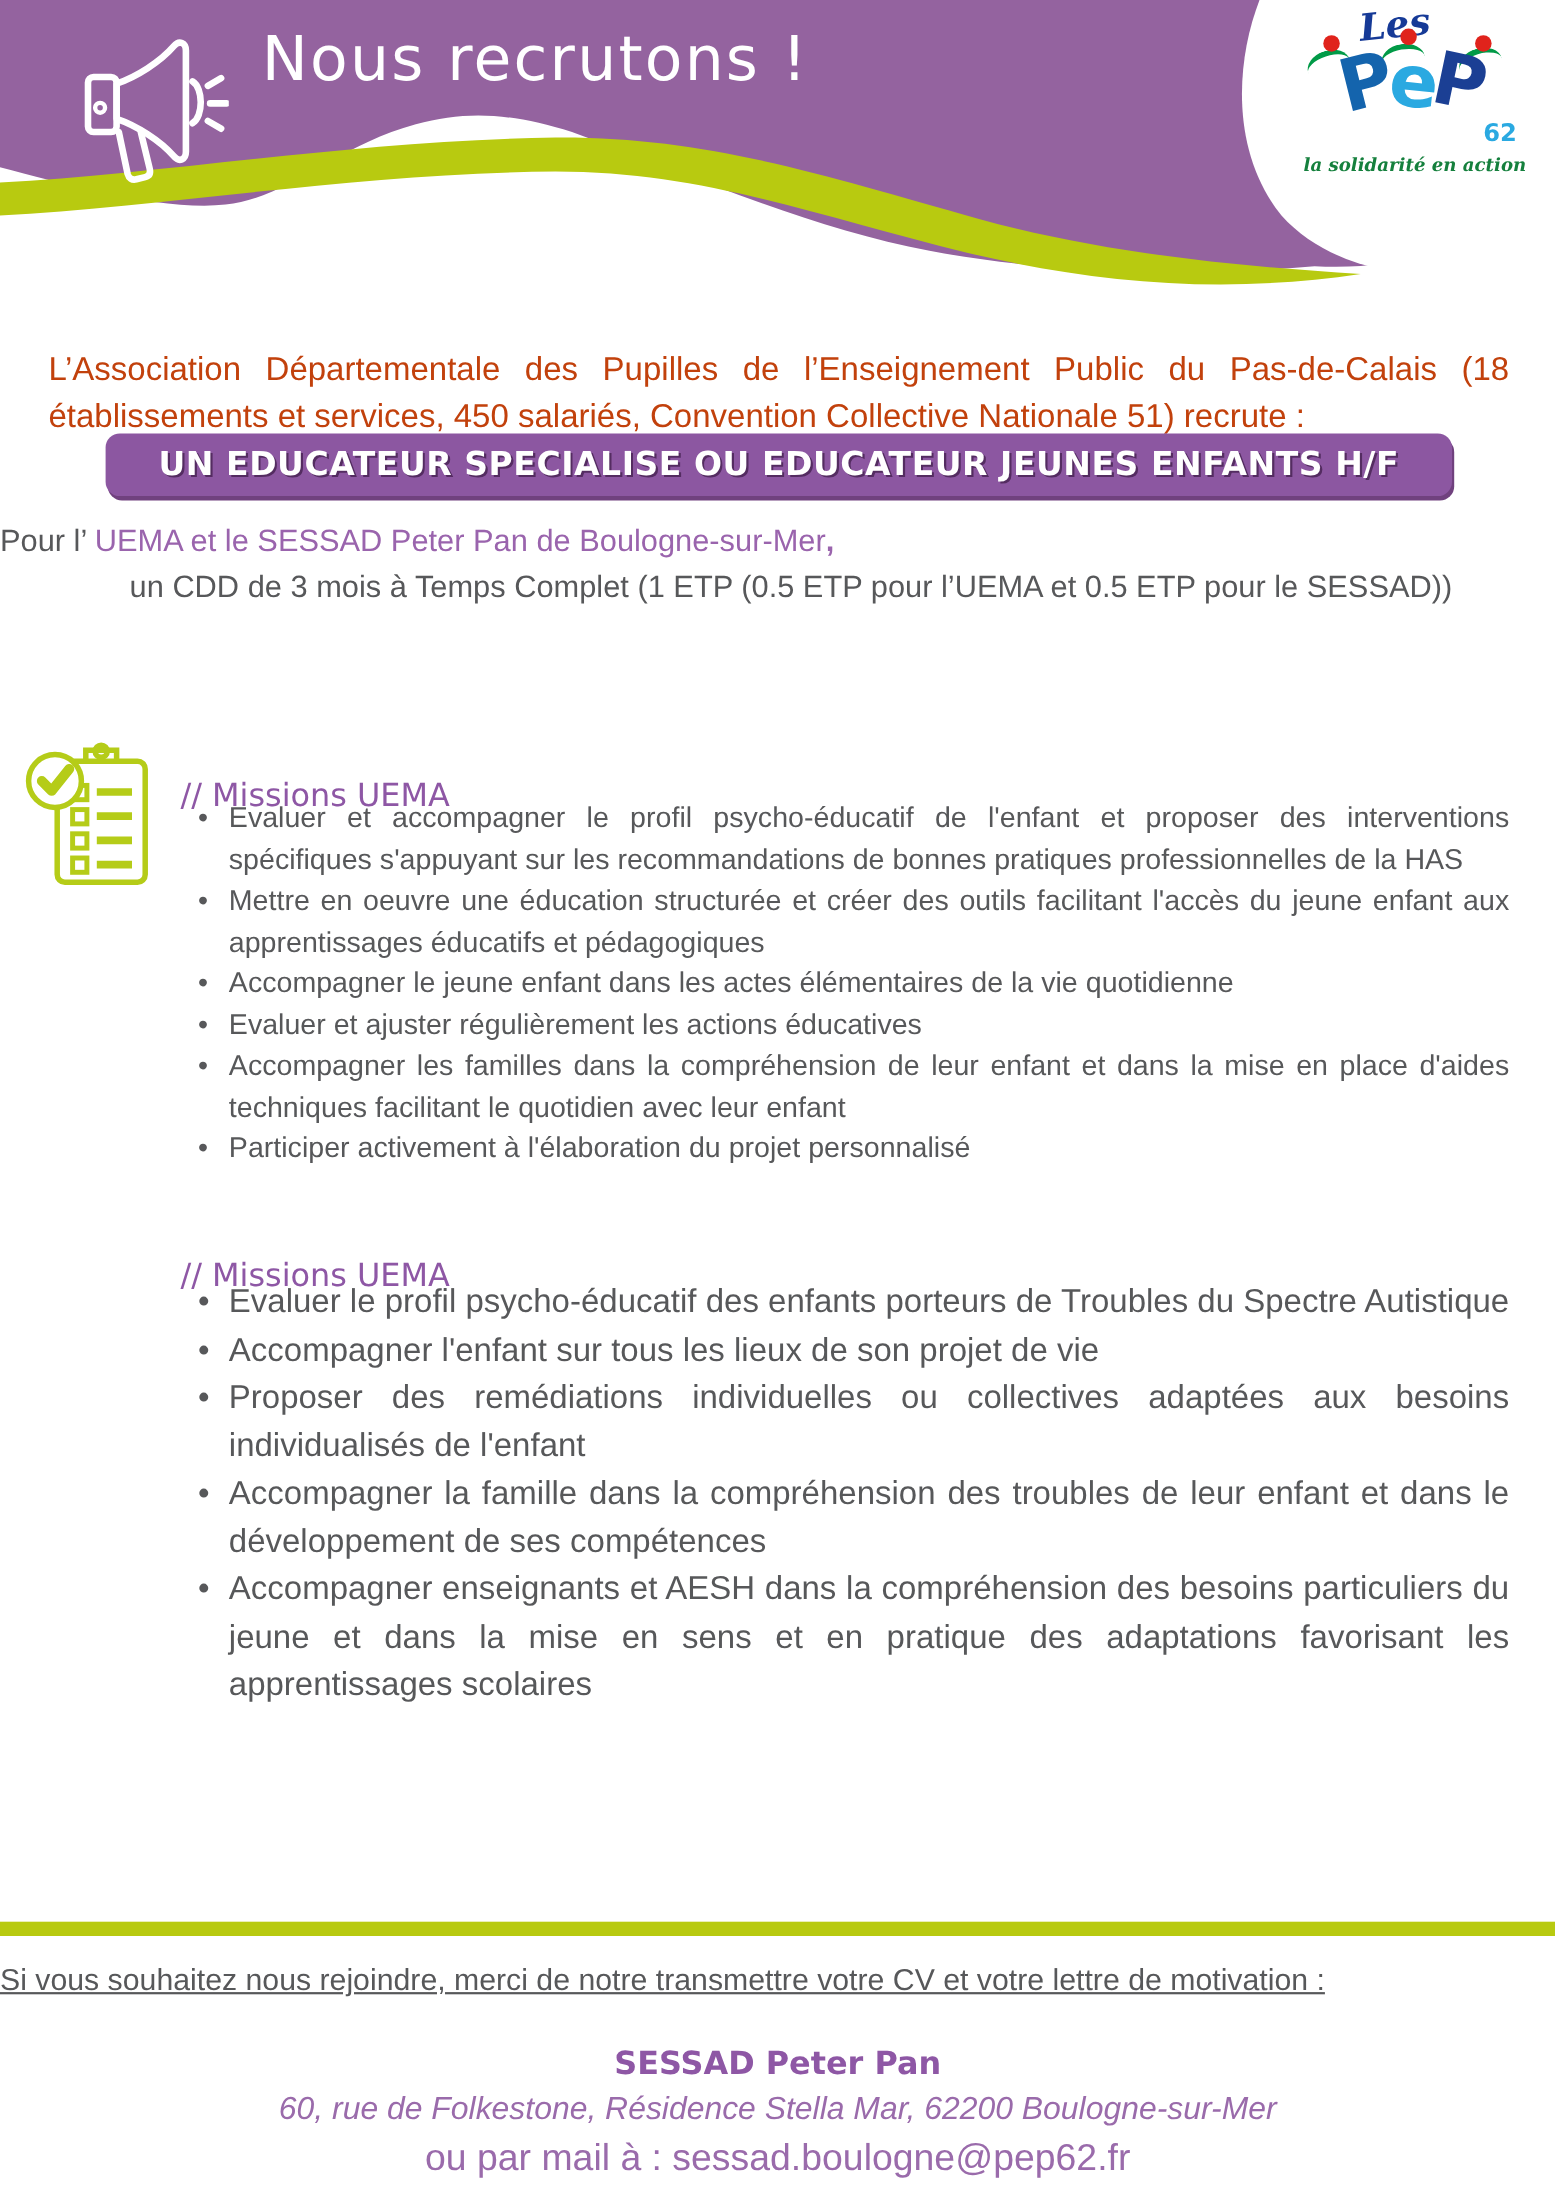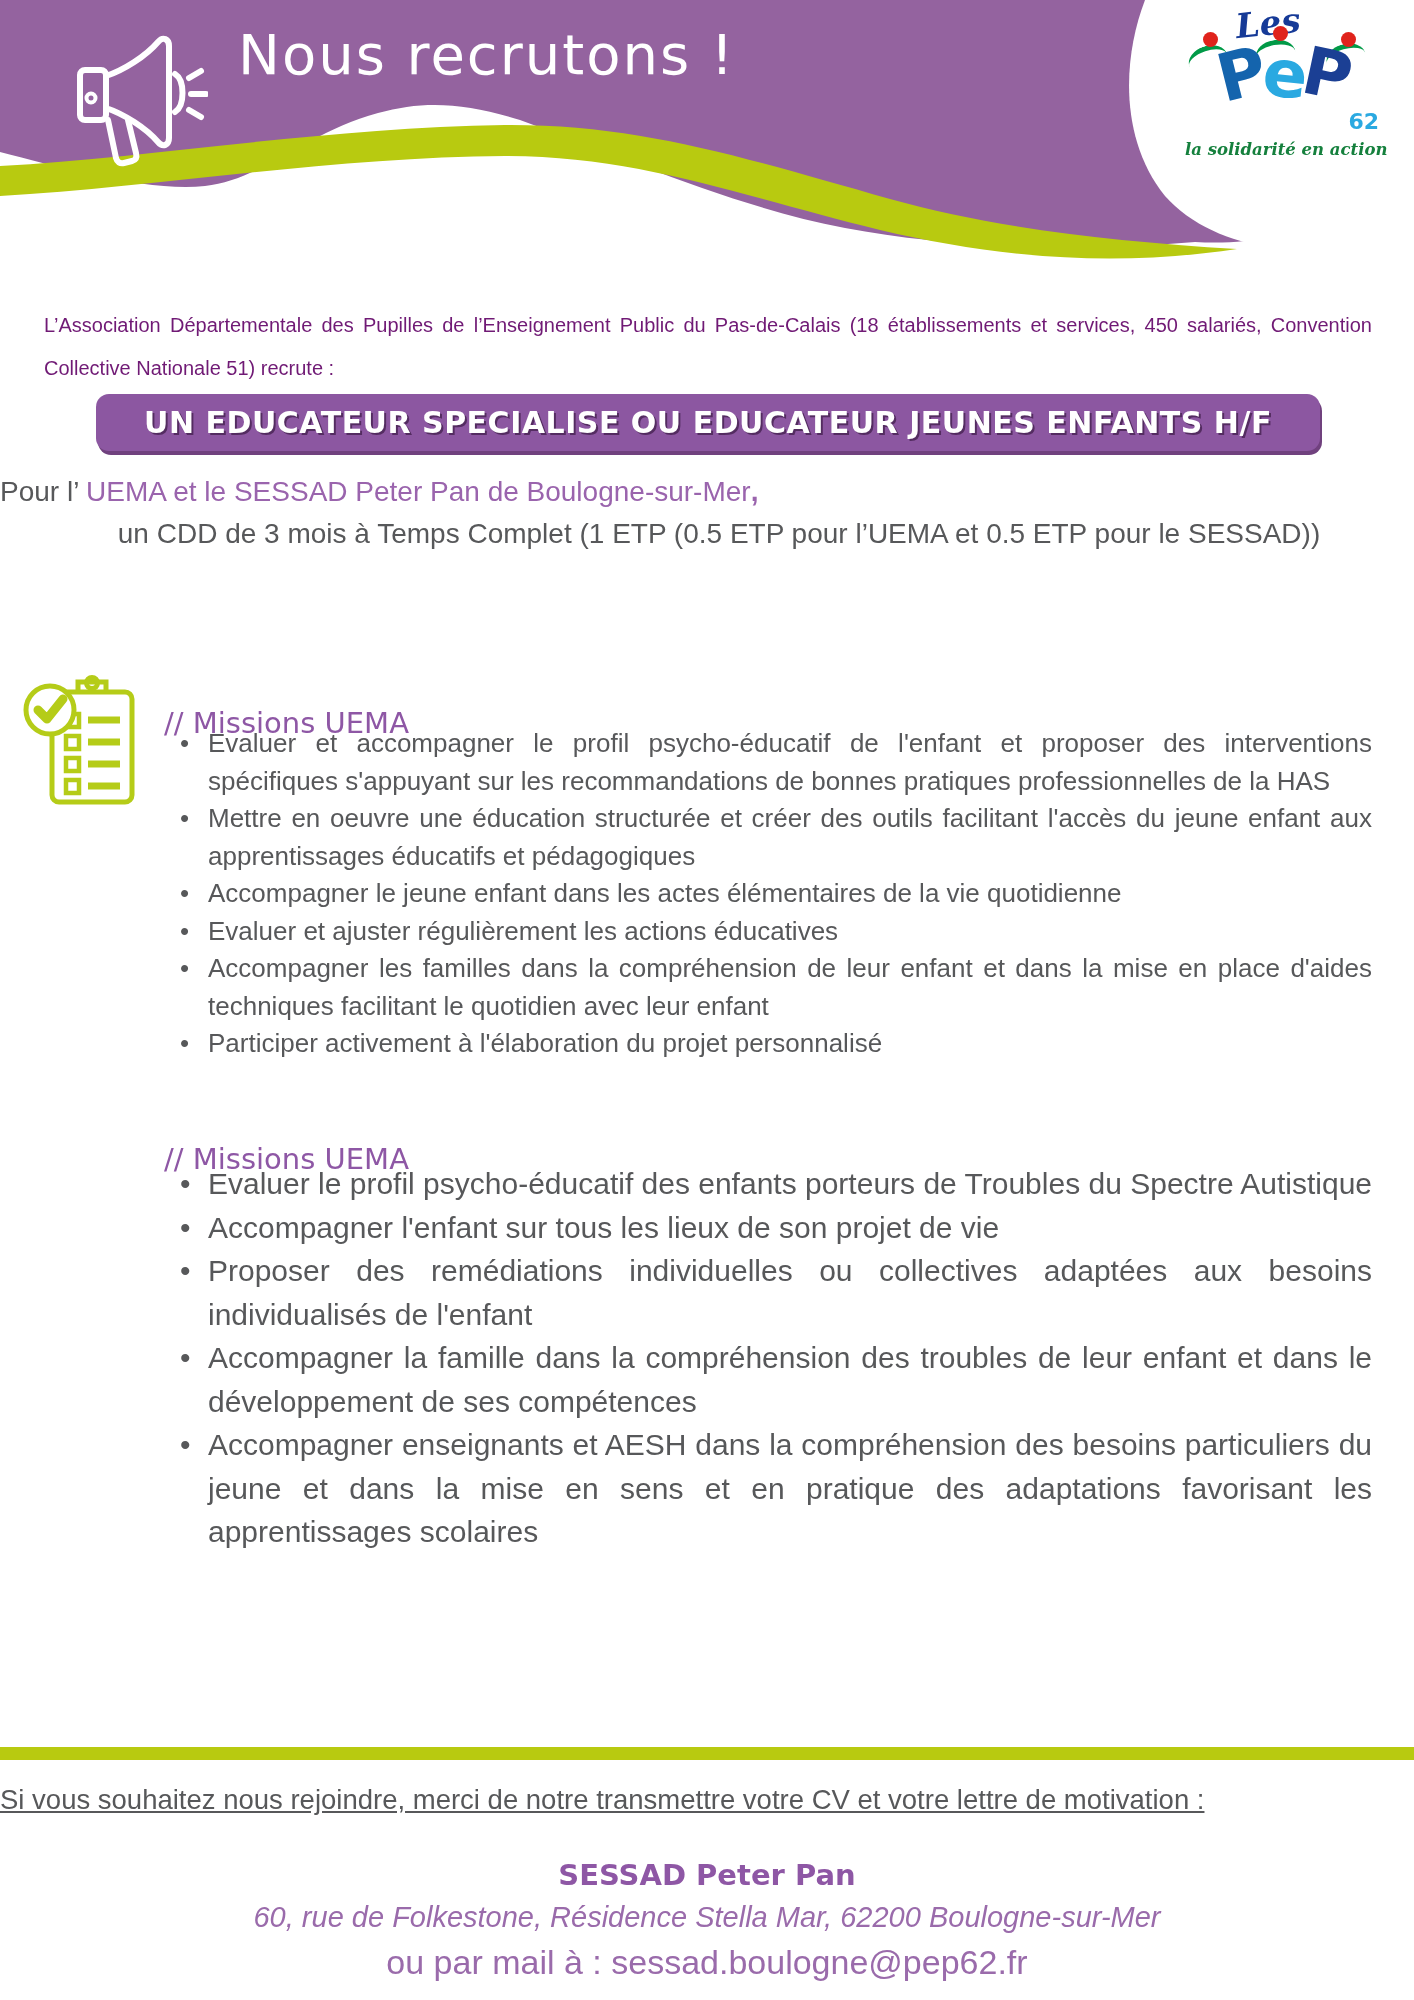--- a/index.html
+++ b/index.html
@@ -42,21 +42,21 @@
     position:absolute;right:6px;bottom:-8px;color:#2aa9e1;font-weight:bold;
     font-size:22px;font-family:"DejaVu Sans",sans-serif;
   }
   .logo .tagline{
     display:block;margin-top:14px;font-family:"DejaVu Serif",serif;font-style:italic;
     font-weight:bold;font-size:16.5px;color:#15803d;white-space:nowrap;
   }
   
   .intro{
     position:absolute;left:44px;top:284px;width:1328px;
-    font-size:20px;line-height:43px;text-align:justify;color:#701a75;
+    font-size:30px;line-height:43px;text-align:justify;color:#c2410c;
   }
   
   .badge{
     position:absolute;left:96px;top:394px;width:1224px;height:57px;
     background:#8c57a1;border-radius:13px;box-shadow:2px 4px 0 #70417e;
     display:flex;align-items:center;justify-content:center;
   }
   .badge span{
     font-family:"DejaVu Sans",sans-serif;font-weight:bold;font-size:30px;color:#ffffff;
     letter-spacing:0.5px;text-shadow:2px 2px 0 rgba(78,40,90,0.9);white-space:nowrap;

